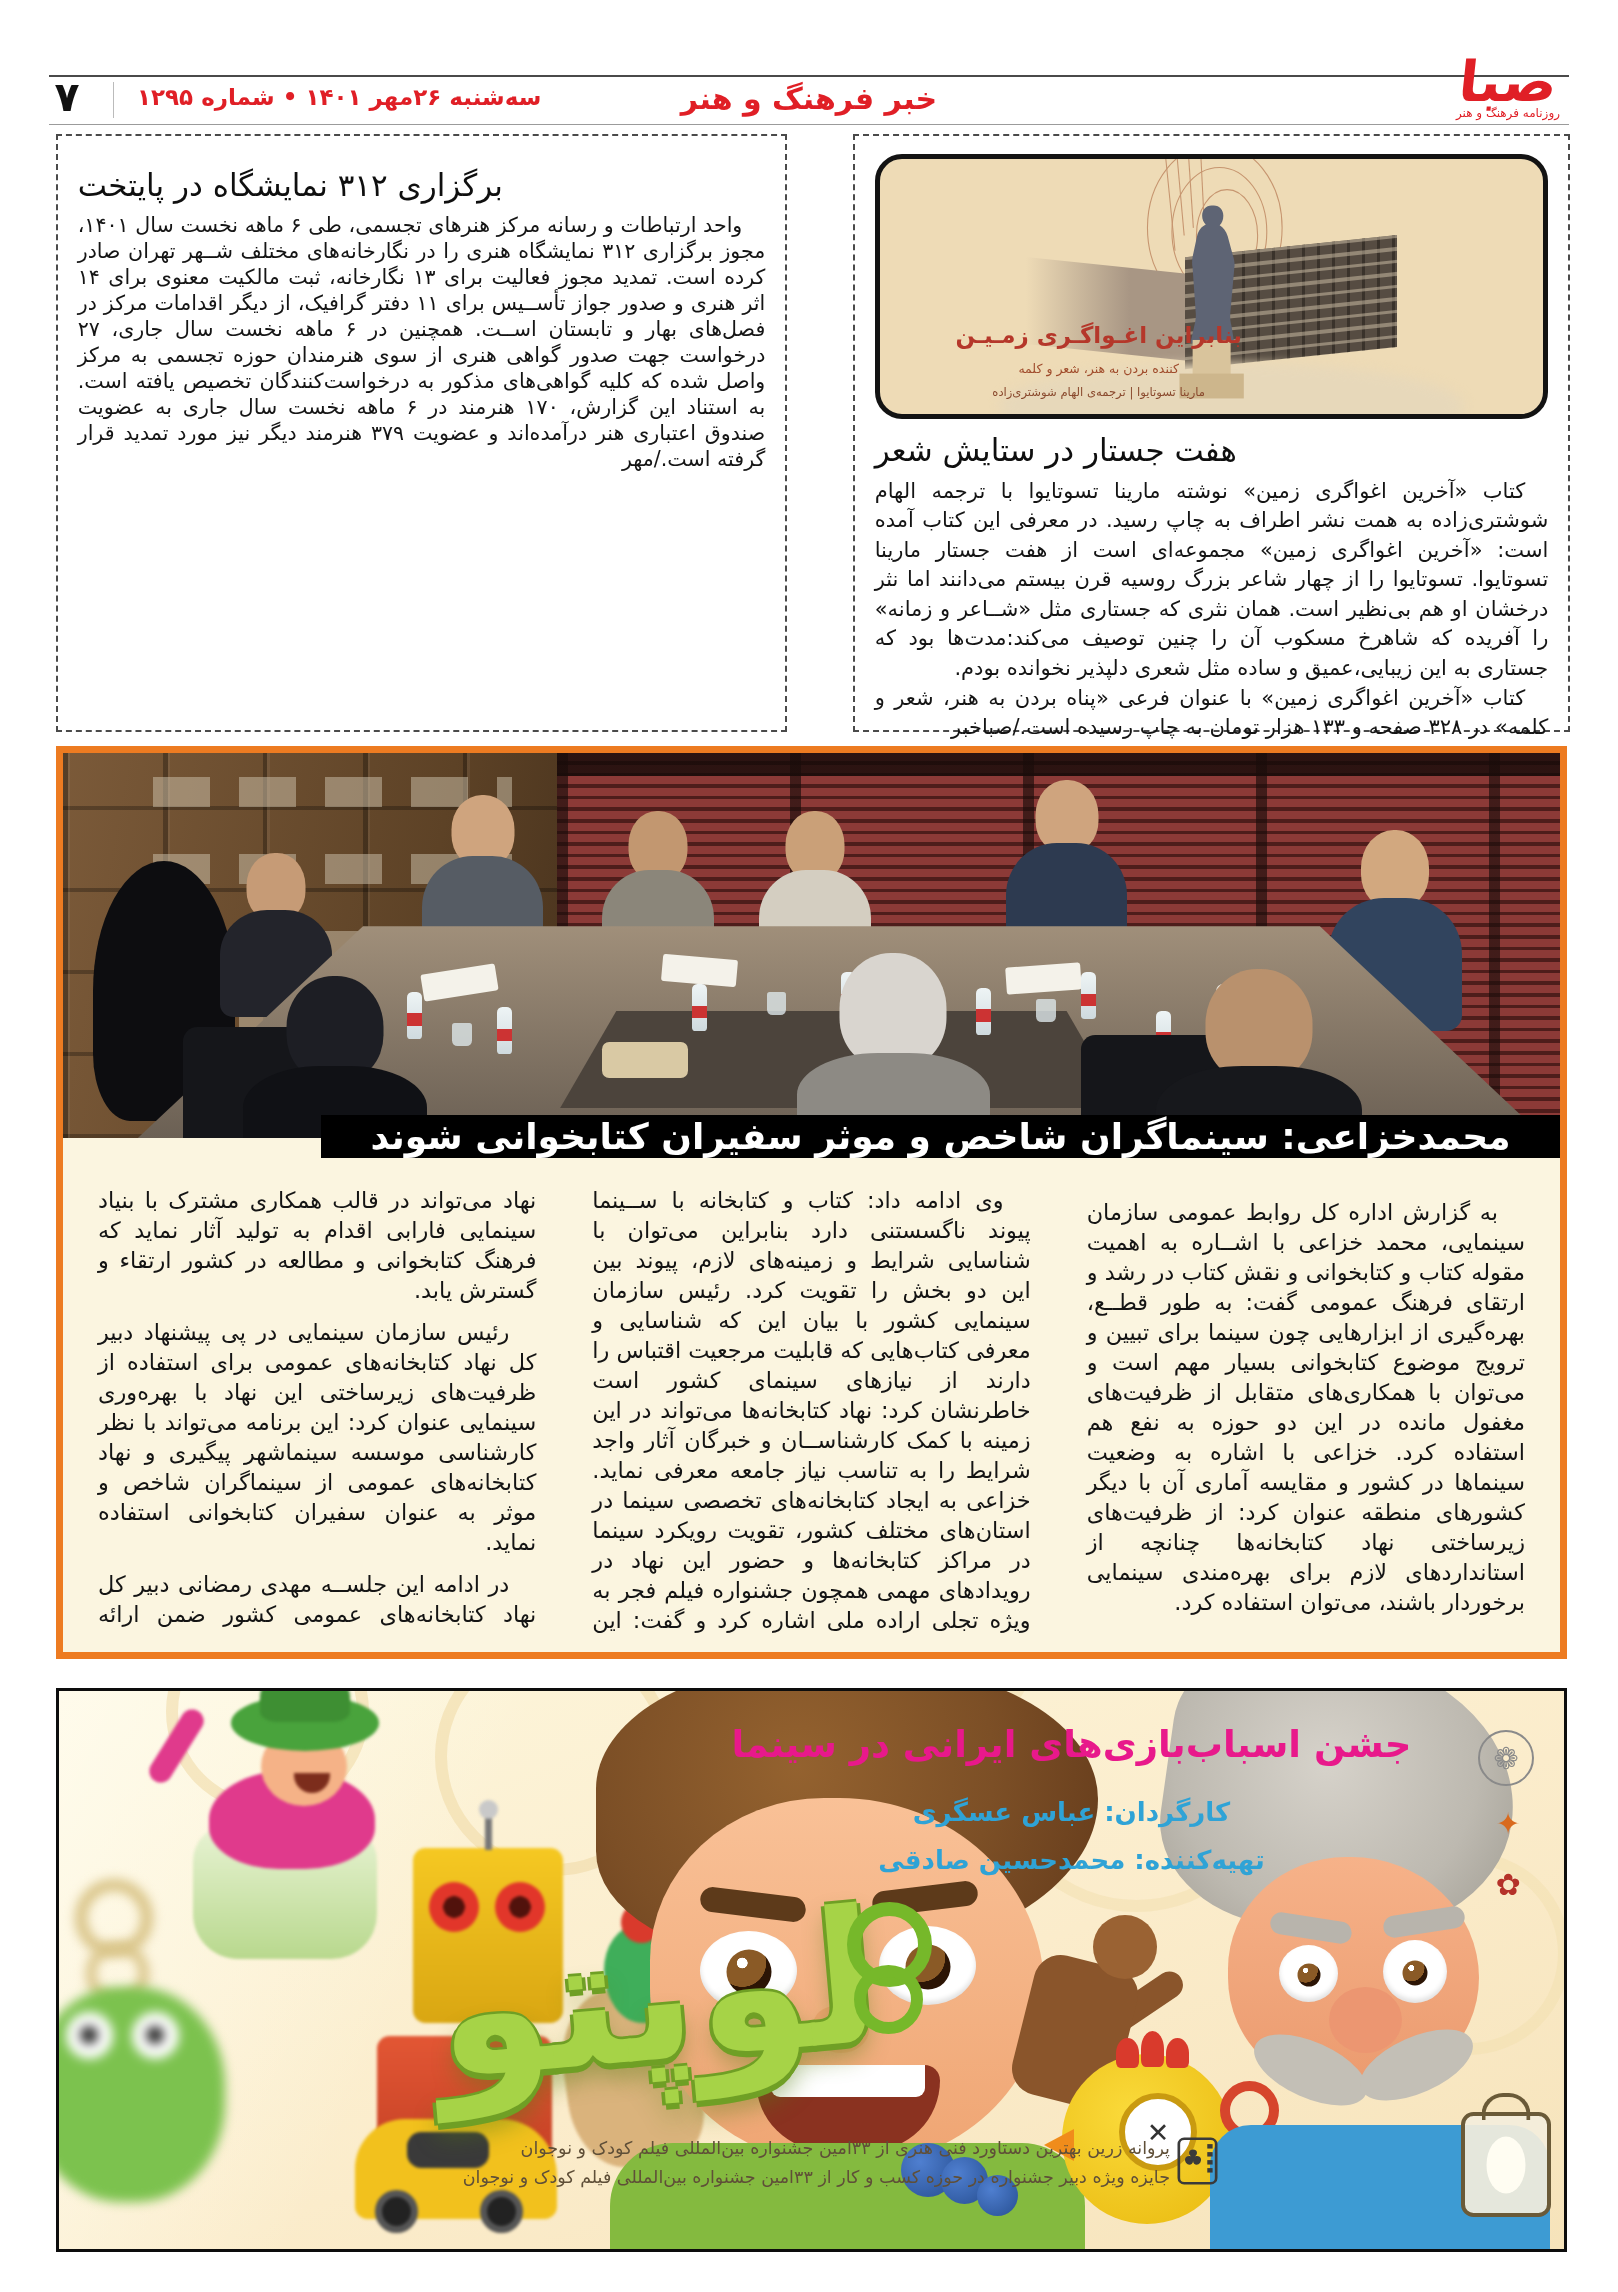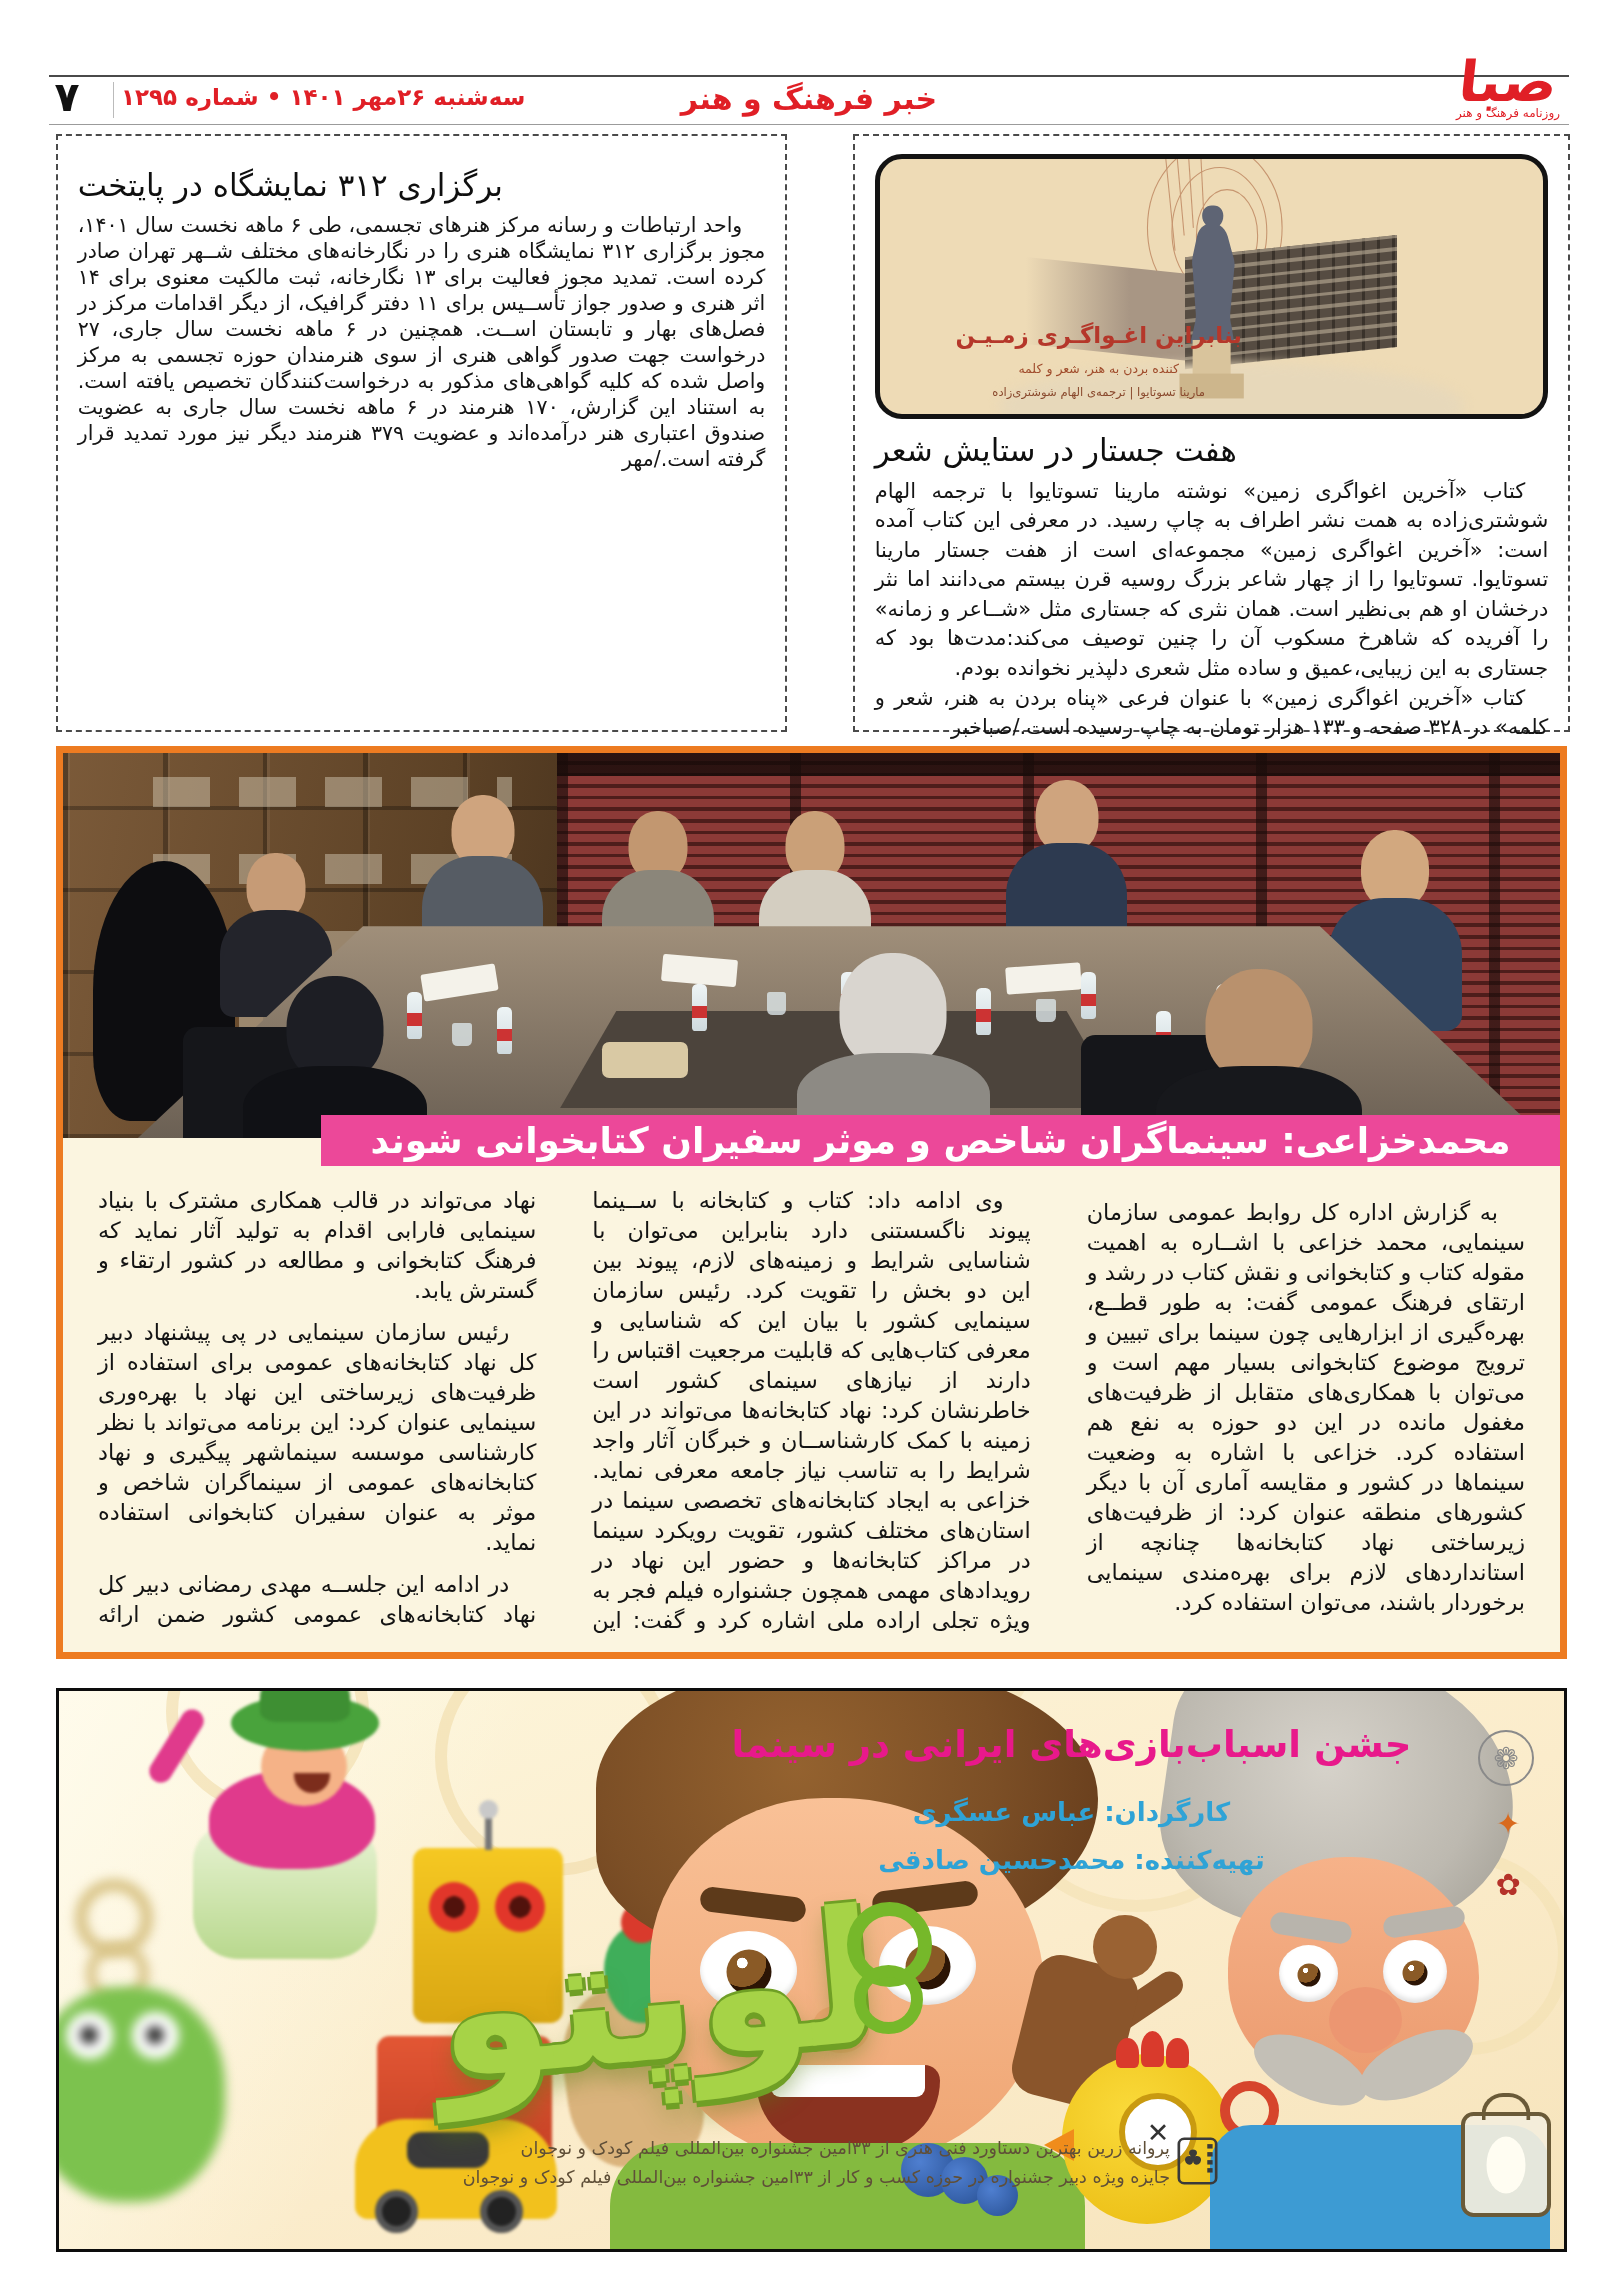--- a/index.html
+++ b/index.html
@@ -3,21 +3,21 @@
 <meta charset="utf-8">
 <style>
   html,body{margin:0;padding:0;background:#ffffff;font-family:"DejaVu Sans",sans-serif;}
   #page{position:relative;width:1618px;height:2293px;background:#fff;overflow:hidden;direction:rtl;}
 
   
   .header{position:absolute;left:49px;top:75px;width:1520px;height:47px;
     border-top:2.7px solid #4a4a4a;border-bottom:1.8px solid #9b9b9b;}
   .pagenum{position:absolute;left:5.4px;top:-5.4px;font-size:41px;font-weight:bold;color:#111;line-height:50px;}
   .hdr-divider{position:absolute;left:64px;top:5.4px;width:0.9px;height:36px;background:#bbb;}
-  .hdr-date{position:absolute;left:72px;top:7.2px;font-size:23px;color:#e01f26;font-weight:bold;white-space:nowrap;}
+  .hdr-date{position:absolute;left:88px;top:7.2px;font-size:23px;color:#e01f26;font-weight:bold;white-space:nowrap;}
   .hdr-section{position:absolute;left:50%;transform:translateX(-50%);top:3.6px;font-size:30px;font-weight:bold;color:#e01f26;white-space:nowrap;}
   .hdr-logo{position:absolute;right:9px;top:-23px;text-align:center;}
   .hdr-logo .big{font-size:56px;font-weight:bold;color:#e01f26;transform:skewX(-6deg);display:block;line-height:56px;}
   .hdr-logo .tag{font-size:12px;color:#e01f26;display:block;margin-top:-3.6px;}
 
   
   .dashedbox{position:absolute;top:134px;height:598px;border:2.7px dashed #4a4a4a;background:#fff;box-sizing:border-box;padding:18px 19.7px;}
   #box-left{left:56px;width:731px;}
   #box-right{left:853px;width:717px;}
 
@@ -66,21 +66,21 @@
   .phone{position:absolute;width:82px;height:30px;background:#e8e6df;border-radius:7.2px;}
   .bottle{position:absolute;width:15px;height:47px;background:linear-gradient(#eef4f5,#cfdade);border-radius:5.4px 5.4px 3.6px 3.6px;}
   .bottle::after{content:"";position:absolute;left:0;top:21.5px;width:100%;height:12.5px;background:#c33;}
   .glass{position:absolute;width:19.7px;height:23px;background:rgba(220,230,232,.8);border-radius:2.7px 2.7px 5.4px 5.4px;}
   .person{position:absolute;}
   .person .head{position:absolute;left:50%;transform:translateX(-50%);top:0;border-radius:48% 48% 44% 44%;}
   .person .torso{position:absolute;left:0;width:100%;border-radius:42% 42% 12% 12%;}
   .blob{position:absolute;border-radius:50% 50% 26% 26%;}
   .chairback{position:absolute;background:#15161a;border-radius:14.3px 14.3px 5.4px 5.4px;}
 
-  .banner{position:absolute;top:362px;right:0;width:1239px;height:51px;background:#ec4899;
+  .banner{position:absolute;top:362px;right:0;width:1239px;height:43px;background:#000000;
     display:flex;align-items:center;justify-content:center;}
   .banner span{color:#fff;font-size:36px;font-weight:bold;white-space:nowrap;}
 
   .cols{position:absolute;top:432px;left:23px;right:23px;height:459px;
     column-count:3;column-gap:32px;column-fill:auto;
     font-size:22.4px;line-height:30px;color:#141414;text-align:justify;overflow:hidden;}
   .cols p{margin:12px;text-indent:27px;}
 
   
   .ad{position:absolute;left:56px;top:1688px;width:1511px;height:564px;border:3.6px solid #0d0d0d;box-sizing:border-box;

